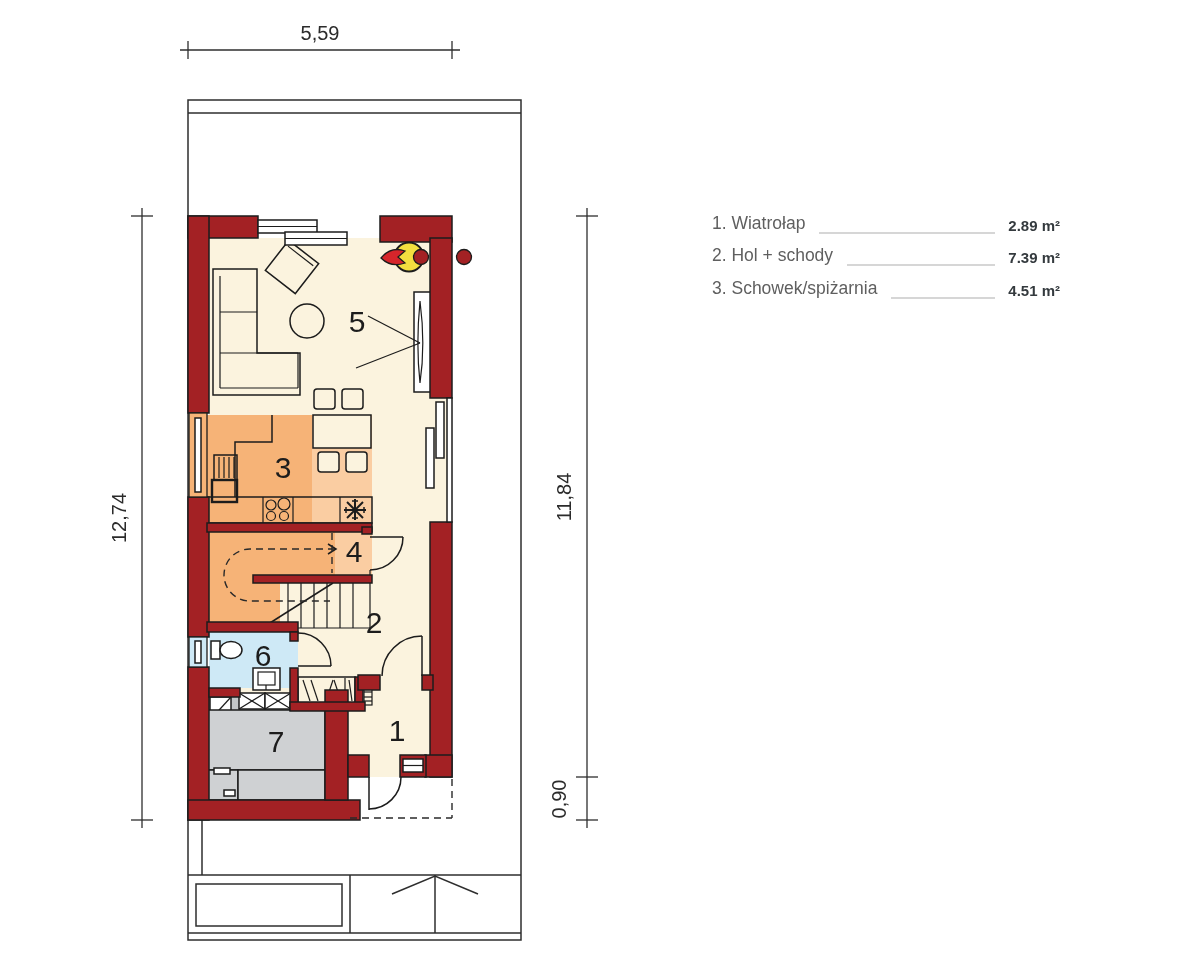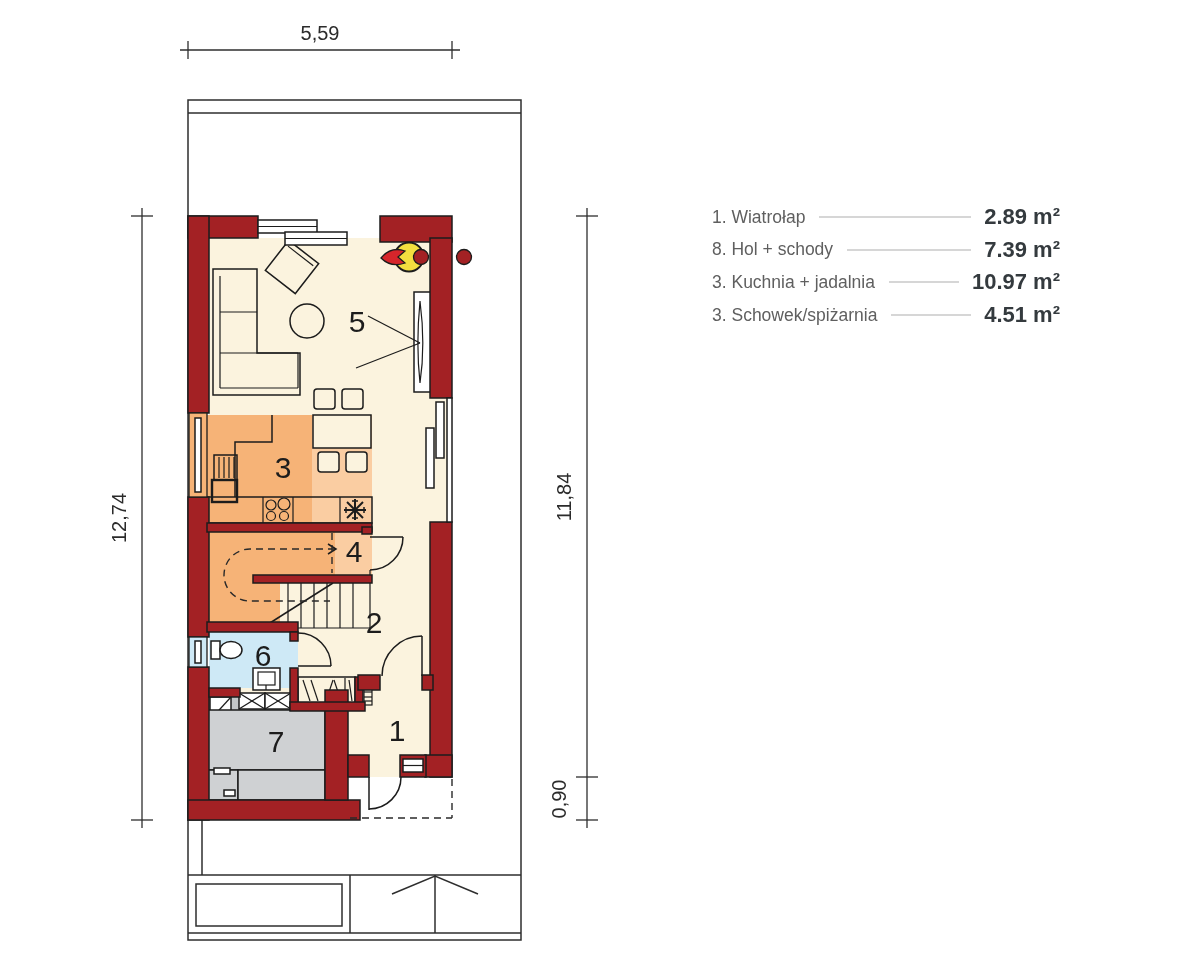--- a/index.html
+++ b/index.html
@@ -20,24 +20,24 @@
   .thin{fill:none;stroke:var(--outline);stroke-width:1.2;}
   .site{fill:none;stroke:#2e2e2e;stroke-width:1.5;}
   .dash{fill:none;stroke:var(--dash);stroke-width:1.4;stroke-dasharray:7 5;}
   .door{fill:none;stroke:var(--outline);stroke-width:1.5;}
   .dim{stroke:#2e2e2e;stroke-width:1.3;fill:none;}
   .roomnum{font-family:"Liberation Sans",sans-serif;font-size:30px;fill:#1c1c1c;text-anchor:middle;}
   .dimtxt{font-family:"Liberation Sans",sans-serif;font-size:20px;fill:#2b2b2b;text-anchor:middle;}
 
   
   #legend{position:absolute;left:712px;top:201px;width:348px;}
-  .legend-row{display:flex;align-items:center;height:32.6px;}
+  .legend-row{display:flex;align-items:flex-end;height:32.6px;}
   .l-label{font-size:17.5px;color:var(--legend_label);white-space:nowrap;}
   .l-line{flex:1;border-top:2px solid var(--leader);margin:0 13px 0 14px;height:0;}
-  .l-value{font-size:22px;font-weight:bold;color:var(--legend_value);white-space:nowrap;}
+  .l-value{font-size:15px;font-weight:bold;color:var(--legend_value);white-space:nowrap;}
 </style>
 </head>
 <body>
 
 <svg id="plan" width="1200" height="975" viewBox="0 0 1200 975">
 
   <g>
     <rect class="site" x="188" y="100" width="333" height="840"></rect>
     <line class="site" x1="188" y1="113" x2="521" y2="113"></line>
     <line class="site" x1="188" y1="875" x2="521" y2="875"></line>
@@ -302,27 +302,22 @@
   </g>
 </svg>
 
 <div id="legend">
   <div class="legend-row">
     <span class="l-label">1. Wiatrołap</span>
     <span class="l-line"></span>
     <span class="l-value">2.89 m²</span>
   </div>
   <div class="legend-row">
-    <span class="l-label">8. Hol + schody</span>
+    <span class="l-label">2. Hol + schody</span>
     <span class="l-line"></span>
     <span class="l-value">7.39 m²</span>
-  </div>
-  <div class="legend-row">
-    <span class="l-label">3. Kuchnia + jadalnia</span>
-    <span class="l-line"></span>
-    <span class="l-value">10.97 m²</span>
   </div>
   <div class="legend-row">
     <span class="l-label">3. Schowek/spiżarnia</span>
     <span class="l-line"></span>
     <span class="l-value">4.51 m²</span>
   </div>
 </div>
 
 </body></html>

